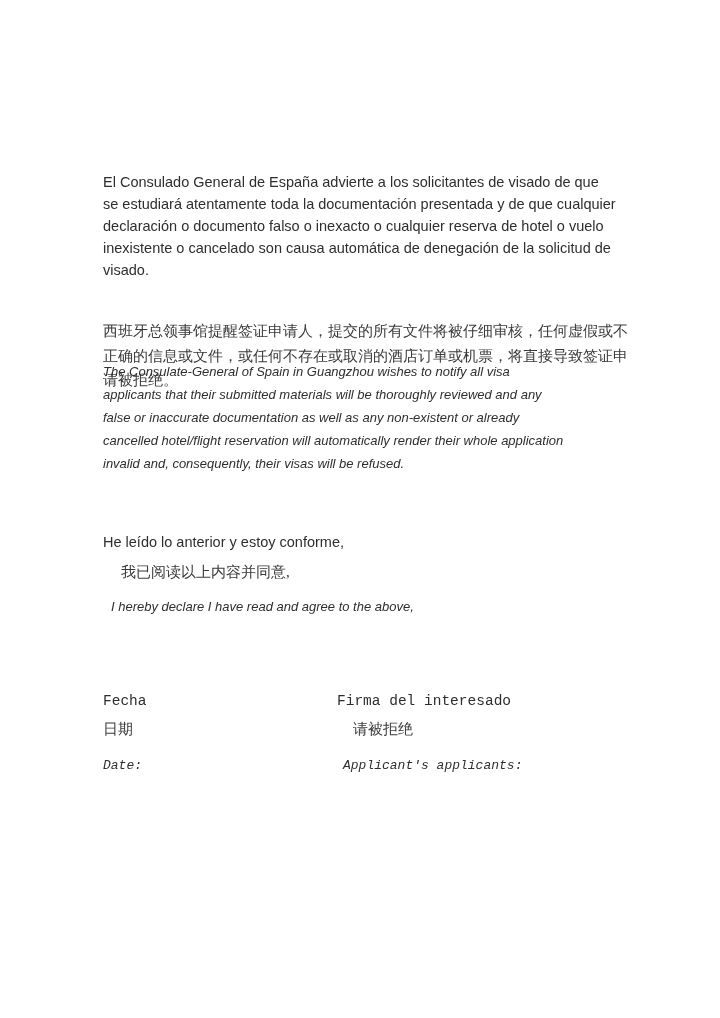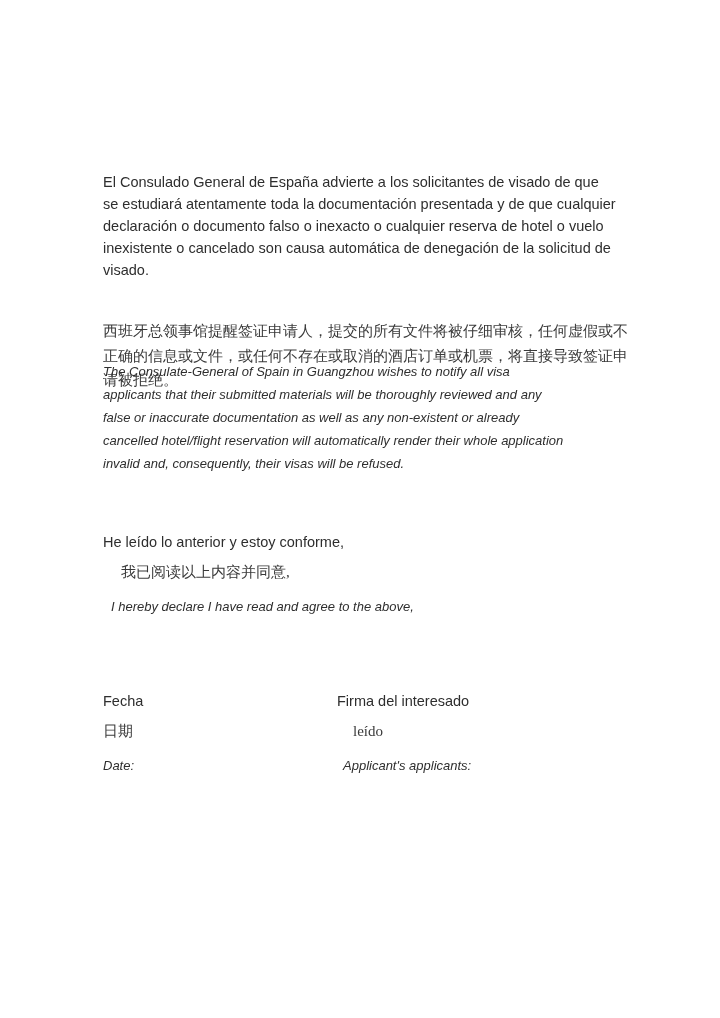--- a/index.html
+++ b/index.html
@@ -41,20 +41,21 @@
     line-height: 24.5px;
     color: #3a3a3a;
     font-style: normal;
   }
   .sig-row {
     position: absolute;
     left: 103px;
     width: 560px;
     display: flex;
     align-items: flex-start;
+    font-family: Liberation Mono, monospace;
   }
   .sig-left {
     flex: 0 0 234px;
     white-space: pre-line;
   }
   .sig-right {
     flex: 1 1 auto;
     white-space: pre-line;
   }
   .sig-indent {
@@ -88,21 +89,21 @@
 
   <p class="block italic" style="top: 595px; margin-left: 8px;">I hereby declare I have read and agree to the above,</p>
 
   <div class="sig-row sans" style="top: 690px;">
     <span class="sig-left">Fecha</span>
     <span class="sig-right">Firma del interesado</span>
   </div>
 
   <div class="sig-row cjk" style="top: 719px; gap: 16px;">
     <span class="sig-left">日期</span>
-    <span class="sig-right">leído</span>
+    <span class="sig-right">请被拒绝</span>
   </div>
 
   <div class="sig-row italic" style="top: 754px;">
     <span class="sig-left">Date:</span>
     <span class="sig-right sig-indent">Applicant's applicants:</span>
   </div>
 
 </div>
 
 </body></html>

